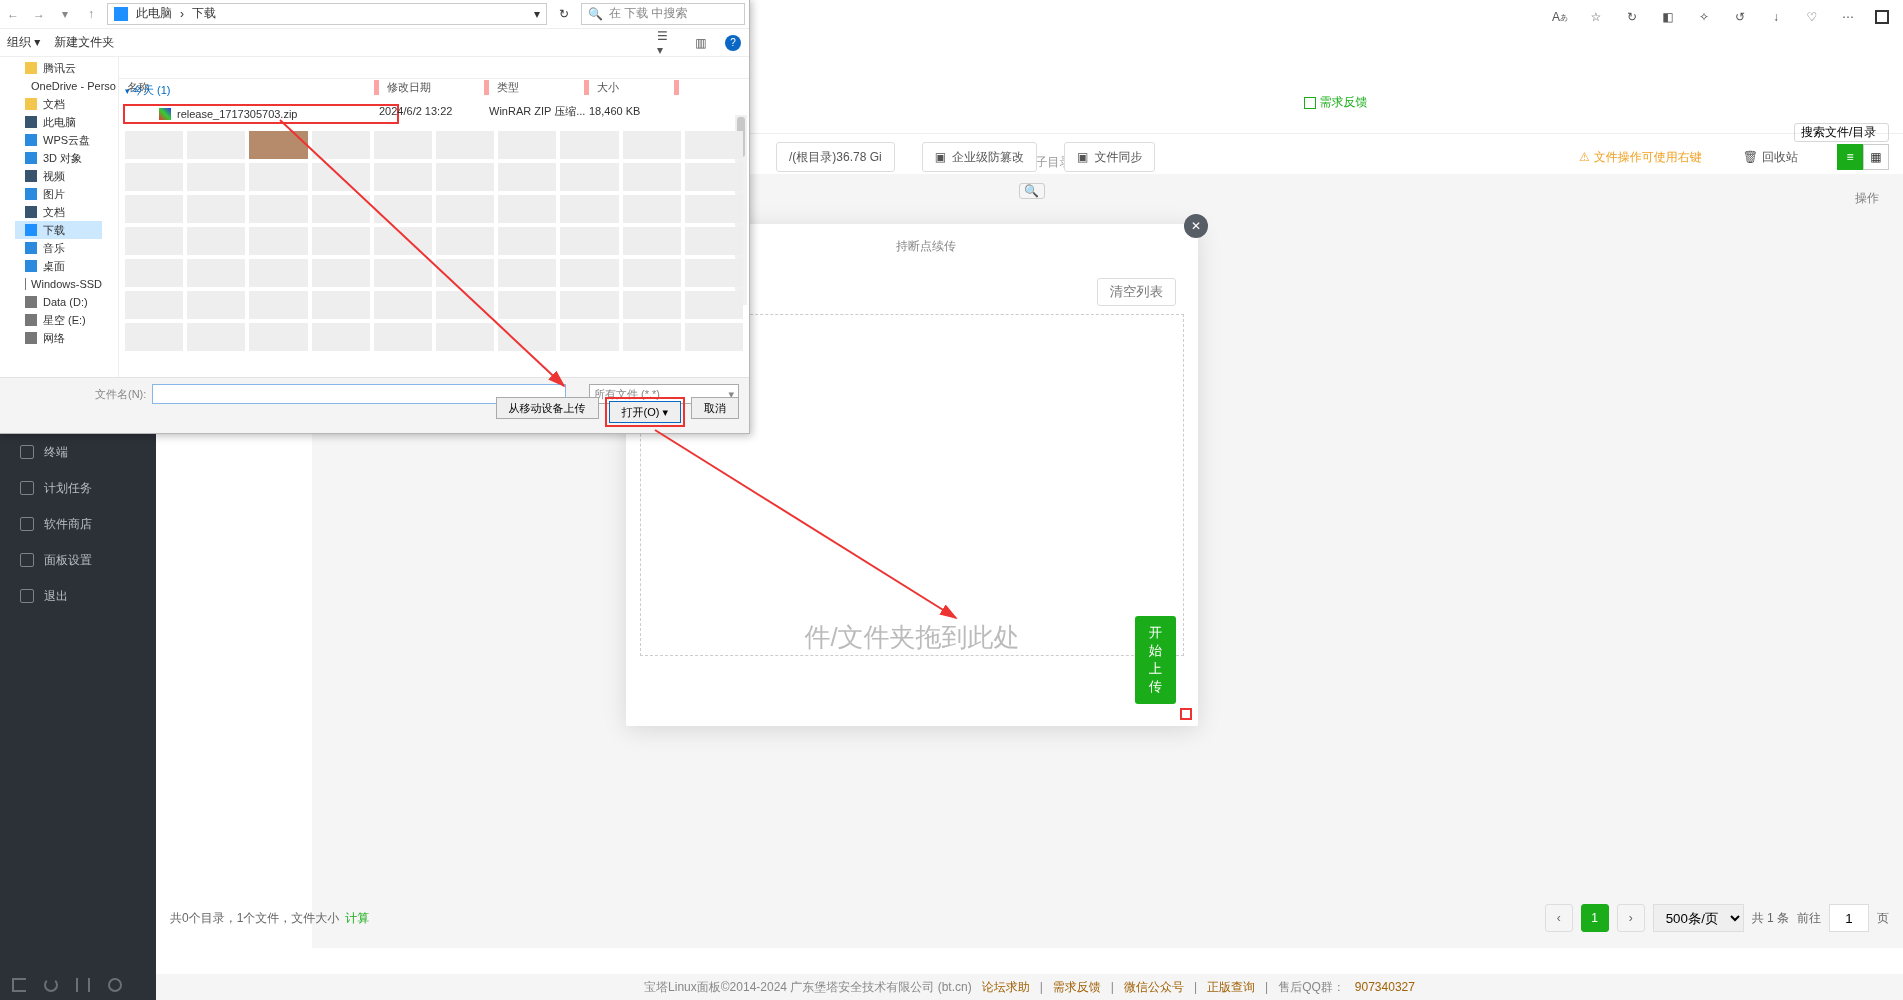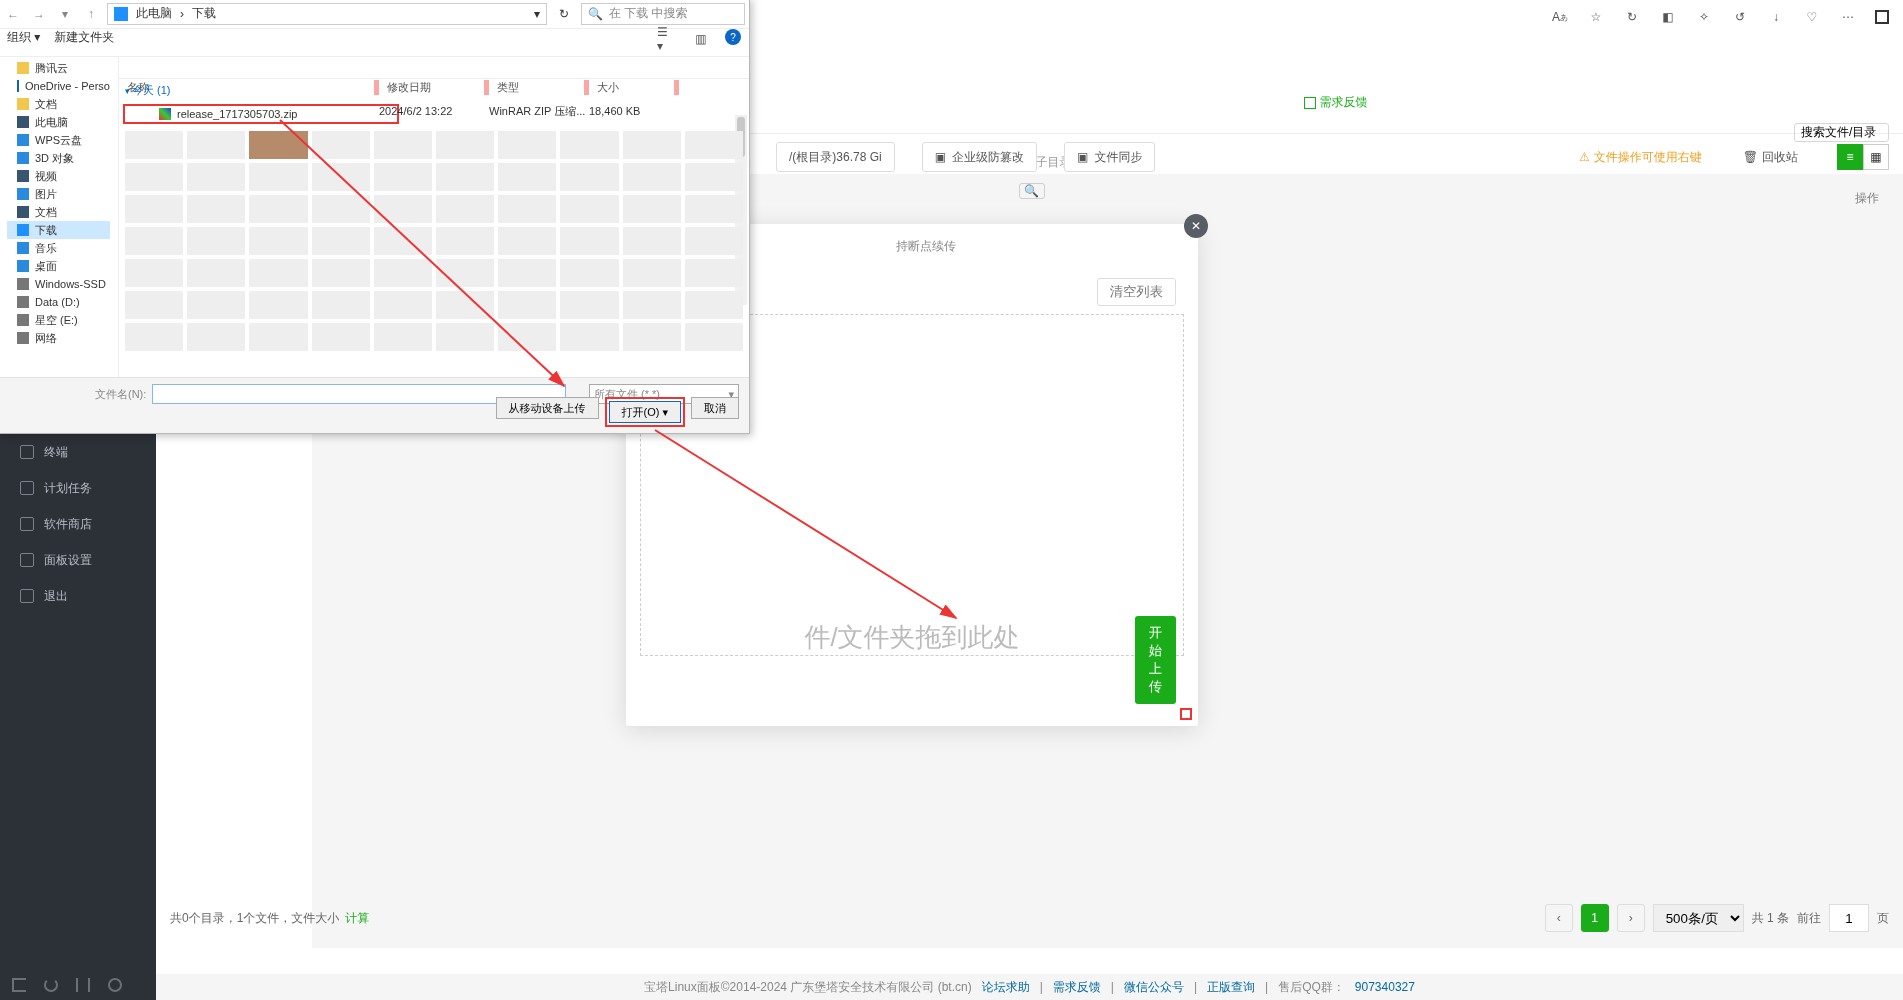--- a/index.html
+++ b/index.html
@@ -38,47 +38,47 @@
 
 .pager { position:absolute; left:14px; right:14px; bottom:68px; height:28px; display:flex; align-items:center; color:#666;}
 .pager .calc{ color:#1aad19; margin-left:6px;}
 .pager .right { margin-left:auto; display:flex; align-items:center; gap:8px;}
 .pg-btn { width:28px; height:28px; border:1px solid #ddd; border-radius:3px; display:flex; align-items:center; justify-content:center;}
 .pg-btn.cur{ background:#1aad19; color:#fff; border-color:#1aad19;}
 .pg-sel { border:1px solid #ddd; height:28px; padding:0 8px;}
 .pg-inp { width:40px; height:28px; border:1px solid #ddd; text-align:center;}
 
 .footer { position:absolute; left:156px; right:0; bottom:0; height:26px; background:#f5f5f5; display:flex; align-items:center; justify-content:center; gap:10px; color:#888; font-size:12px;}
-.footer a{ color:#0369a1; text-decoration:none;}
+.footer a{ color:#a16207; text-decoration:none;}
 
 
 .upload-modal { position:absolute; left:470px; top:190px; width:572px; height:502px; background:#fff; box-shadow:0 4px 24px rgba(0,0,0,.12); border-radius:2px; padding:14px;}
 .upload-modal .close { position:absolute; right:-10px; top:-10px; width:24px; height:24px; border-radius:50%; background:#585e66; color:#fff; display:flex; align-items:center; justify-content:center; font-size:12px; cursor:pointer;}
 .upload-modal .subt { color:#888; margin-top:0px; margin-left:256px; }
 .upload-modal .clear{ position:absolute; right:22px; top:54px; border:1px solid #ddd; background:#fff; padding:4px 12px; border-radius:3px; color:#777;}
 .dropzone { position:absolute; left:14px; right:14px; top:90px; bottom:70px; border:1px dashed #ccc; display:flex; align-items:flex-end; justify-content:center; color:#bbb; font-size:26px;}
 .start-btn { position:absolute; right:14px; bottom:14px; background:#1aad19; color:#fff; border:none; padding:8px 14px; border-radius:3px;}
 .start-wrap{ position:absolute; right:6px; bottom:6px; border:2px solid #e33; padding:4px;}
 
 .overlay-dim { position:absolute; left:156px; right:0; top:140px; bottom:52px; background:rgba(0,0,0,.04);}
 
 
 .picker { position:absolute; left:-2px; top:-2px; width:752px; height:436px; background:#fff; border:1px solid #b7b7b7; box-shadow:2px 2px 8px rgba(0,0,0,.25); z-index:50;}
 .picker .navrow { height:30px; display:flex; align-items:center; gap:6px; padding:0 4px; border-bottom:1px solid #eee;}
 .picker .navrow .arr{ width:20px; height:20px; display:flex; align-items:center; justify-content:center; color:#888;}
 .picker .navrow .addr { flex:1; height:22px; border:1px solid #ccc; display:flex; align-items:center; gap:8px; padding:0 6px;}
 .picker .navrow .addr .dlico{ width:14px; height:14px; background:#1e90ff; display:inline-block;}
 .picker .navrow .ref{ width:22px; height:22px; display:flex; align-items:center; justify-content:center;}
 .picker .navrow .srch{ width:164px; height:22px; border:1px solid #ccc; display:flex; align-items:center; gap:6px; color:#888; padding:0 6px;}
-.picker .row2 { height:28px; display:flex; padding:0 8px; gap:14px; border-bottom:1px solid #eee;}
+.picker .row2 { height:28px; display:flex; align-items:center; padding:0 8px; gap:14px; border-bottom:1px solid #eee;}
 .picker .row2 .spacer{flex:1;}
 .picker .row2 .viewic{ width:20px; height:20px; display:flex; align-items:center; justify-content:center; color:#555;}
 .picker .row2 .help{ width:16px;height:16px;border-radius:50%;background:#0a67c5;color:#fff;display:flex;align-items:center;justify-content:center;font-size:10px;}
 .picker .body{ position:absolute; left:0; right:0; top:58px; bottom:56px; display:flex;}
-.picker .tree{ width:120px; border-right:1px solid #eee; overflow:hidden; padding:2px 8px;}
+.picker .tree{ width:120px; border-right:1px solid #eee; overflow:hidden; padding:2px 16px;}
 .picker .tree .tn{ height:18px; display:flex; align-items:center; gap:6px; padding-left:10px; white-space:nowrap; font-size:11px;}
 .picker .tree .tn.sel{ background:#cce8ff;}
 .picker .tree .ico{ width:12px; height:12px; display:inline-block;}
 .picker .list{ flex:1; position:relative;}
 .picker .list .cols{ height:22px; display:flex; align-items:center; border-bottom:1px solid #eee; color:#555; font-size:11px;}
 .picker .list .cols div{ padding:0 8px; border-right:5px solid #fca5a5;margin-top:40px;}
 .picker .list .grp{ padding:4px 6px; color:#036ac4; font-size:11px;}
 .picker .list .grp::before{content:"▾ "; font-size:9px;}
 .picker .list .row{ height:20px; display:flex; align-items:center; font-size:11px; padding-left:10px;}
 .picker .list .row.hl{ border:2px solid #e33; margin:2px 4px; width:276px;padding-left:34px;}

